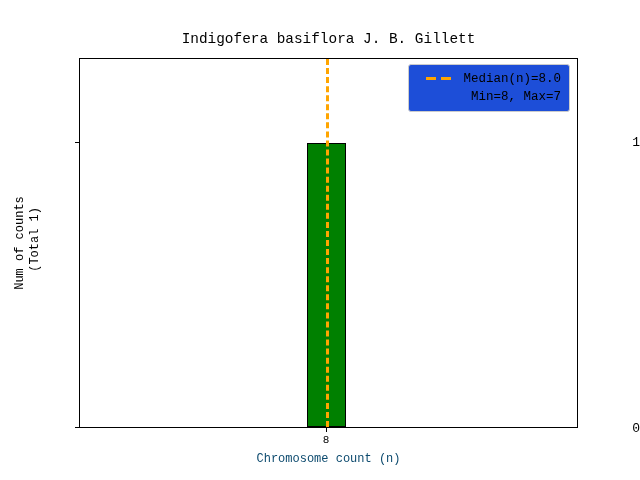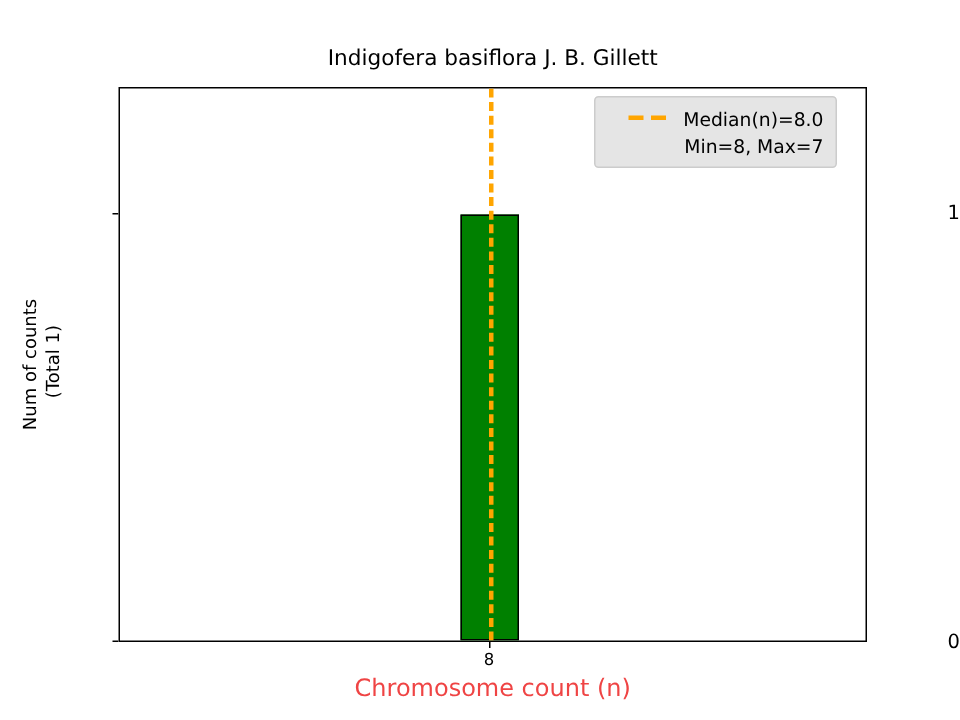--- a/index.html
+++ b/index.html
@@ -12,20 +12,21 @@
     height: 480px;
     overflow: hidden;
     font-family: "DejaVu Sans", sans-serif;
     color: #000000;
   }
   #figure {
     position: relative;
     width: 640px;
     height: 389px;
     background: #ffffff;
+    font-family: Liberation Mono, monospace;
   }
   
   #chart-title {
     position: absolute;
     left: 79px;
     top: 30px;
     width: 499px;
     text-align: center;
     font-size: 14.4px;
     line-height: 18px;
@@ -90,23 +91,23 @@
     white-space: nowrap;
     transform: translateX(-50%);
   }
   
   #xlabel {
     position: absolute;
     left: 79px;
     top: 452px;
     width: 499px;
     text-align: center;
-    font-size: 16px;
+    font-size: 12px;
     line-height: 14px;
-    color: #ef4444;
+    color: #0c4a6e;
     white-space: nowrap;
   }
   #ylabel-wrap {
     position: absolute;
     left: 0px;
     top: 58px;
     width: 56px;
     height: 370px;
   }
   #ylabel {
@@ -117,26 +118,26 @@
     transform-origin: center center;
     font-size: 12px;
     line-height: 15px;
     text-align: center;
     color: #000000;
     white-space: pre;
   }
   
   #legend {
     position: absolute;
-    left: 396px;
+    left: 408px;
     top: 64px;
     width: 162px;
     border: 1px solid #cccccc;
     border-radius: 3px;
-    background: #e5e5e5;
+    background: #1d4ed8;
     box-sizing: border-box;
     padding: 5px 8px 5px 8px;
   }
   .legend-row {
     display: flex;
     align-items: center;
     justify-content: flex-end;
     height: 18px;
   }
   .legend-swatch {

